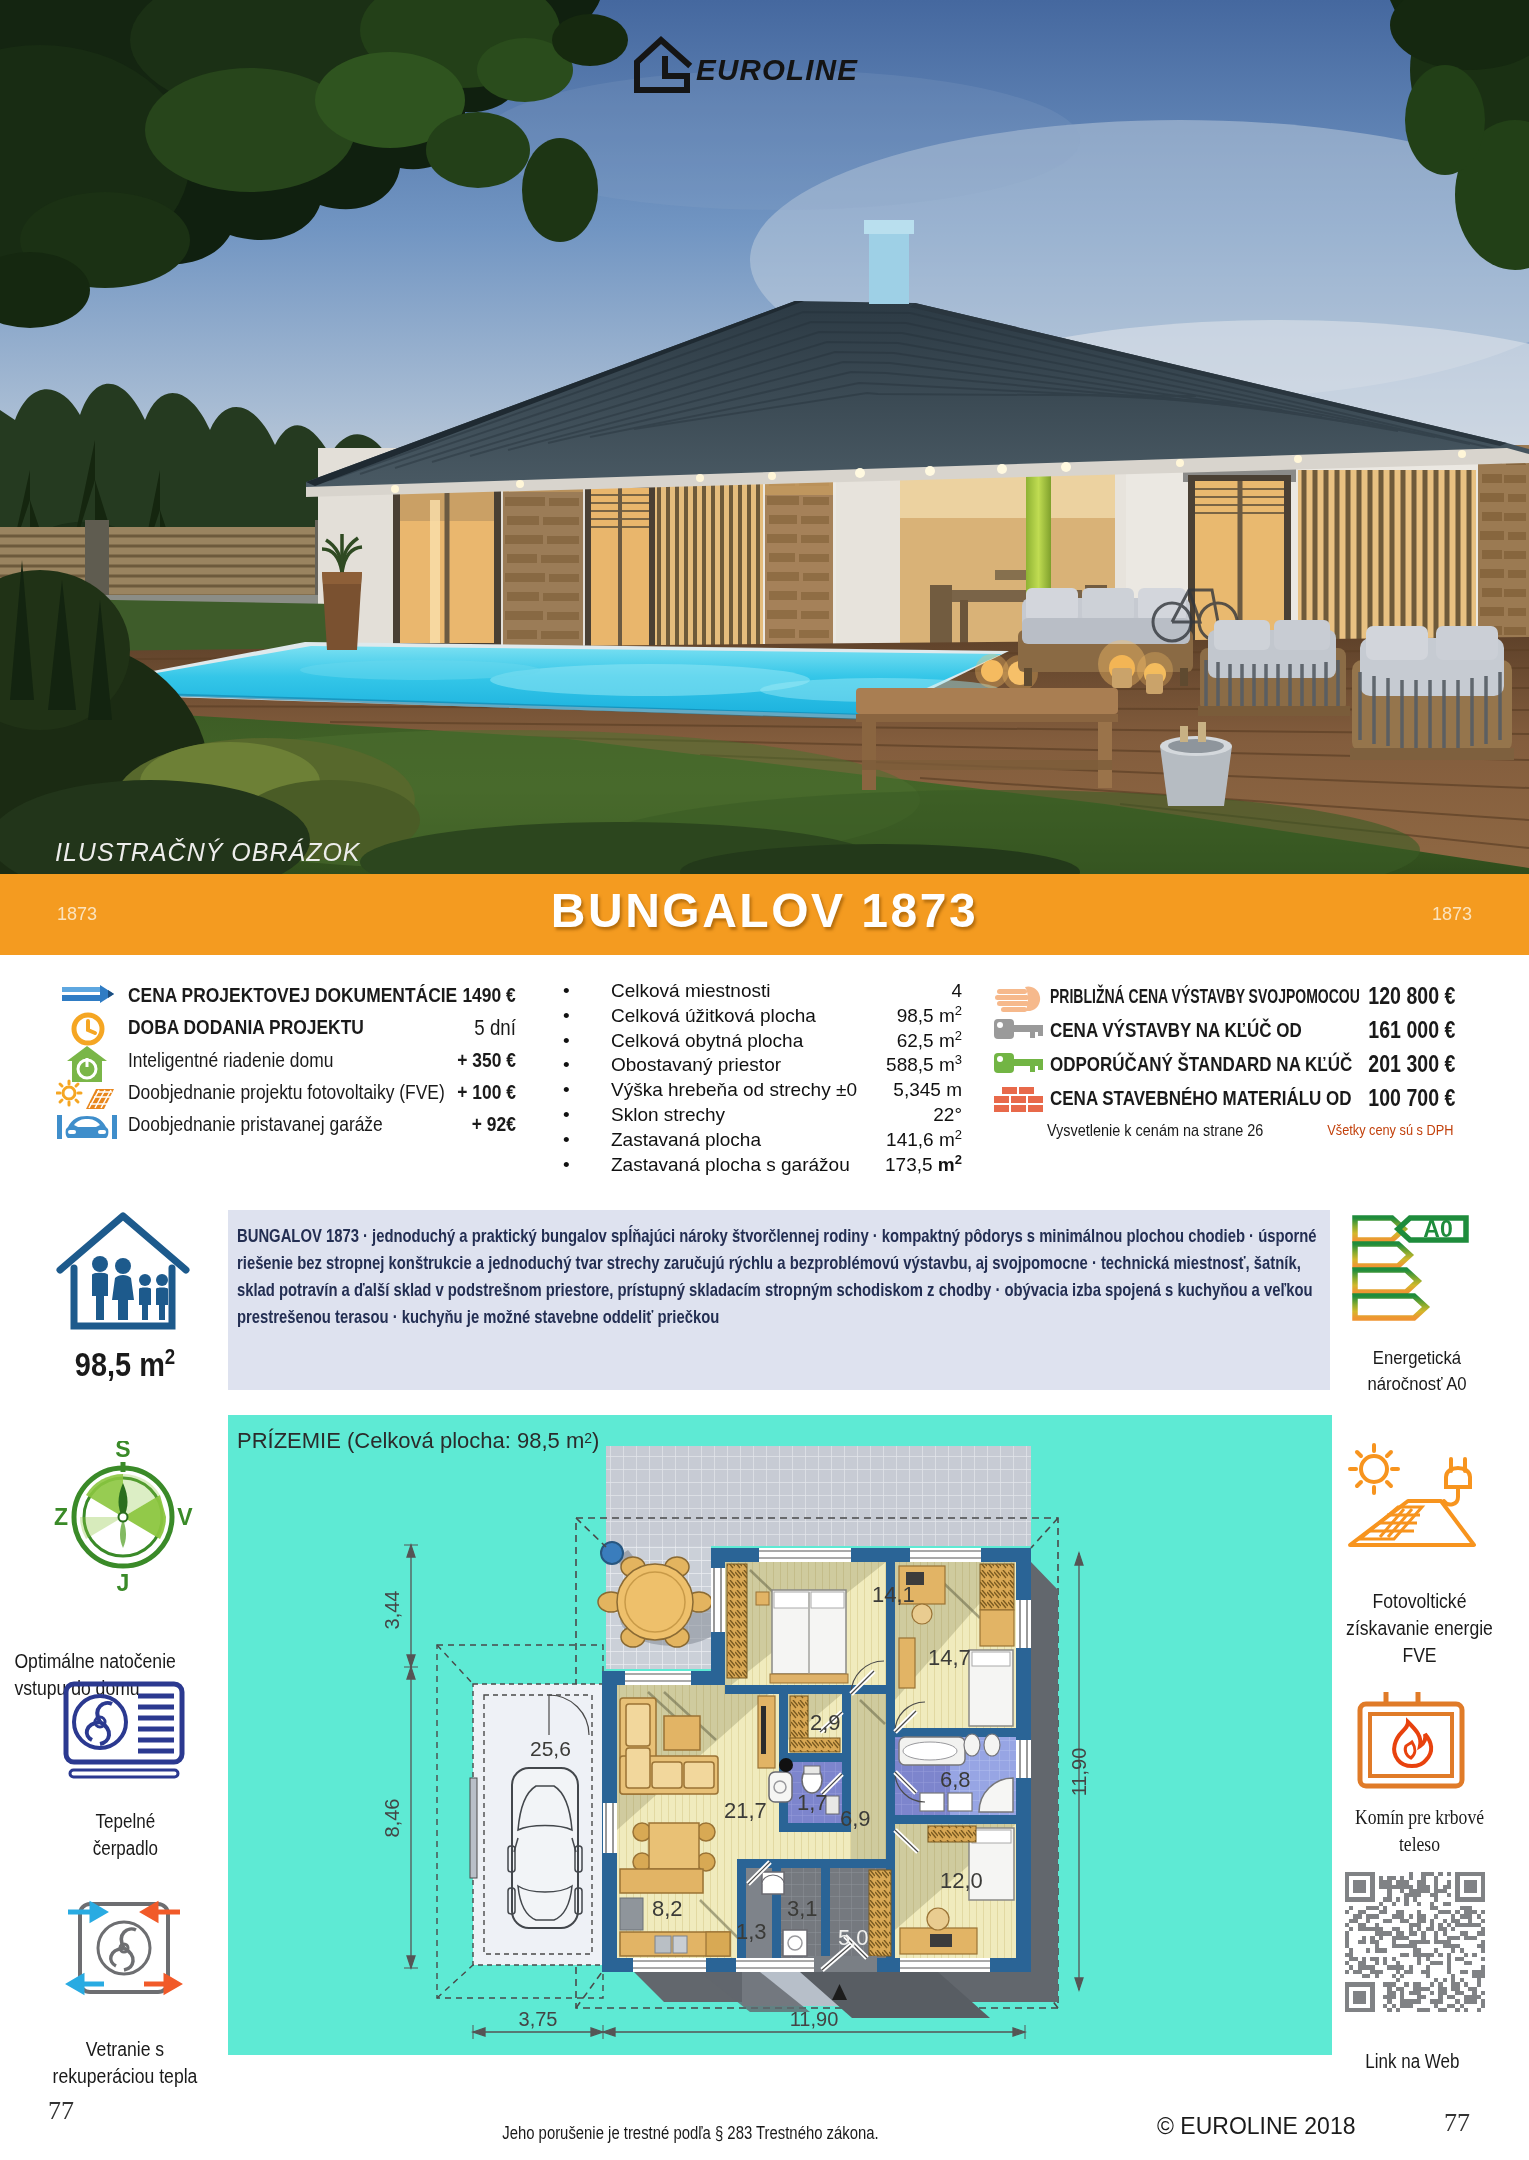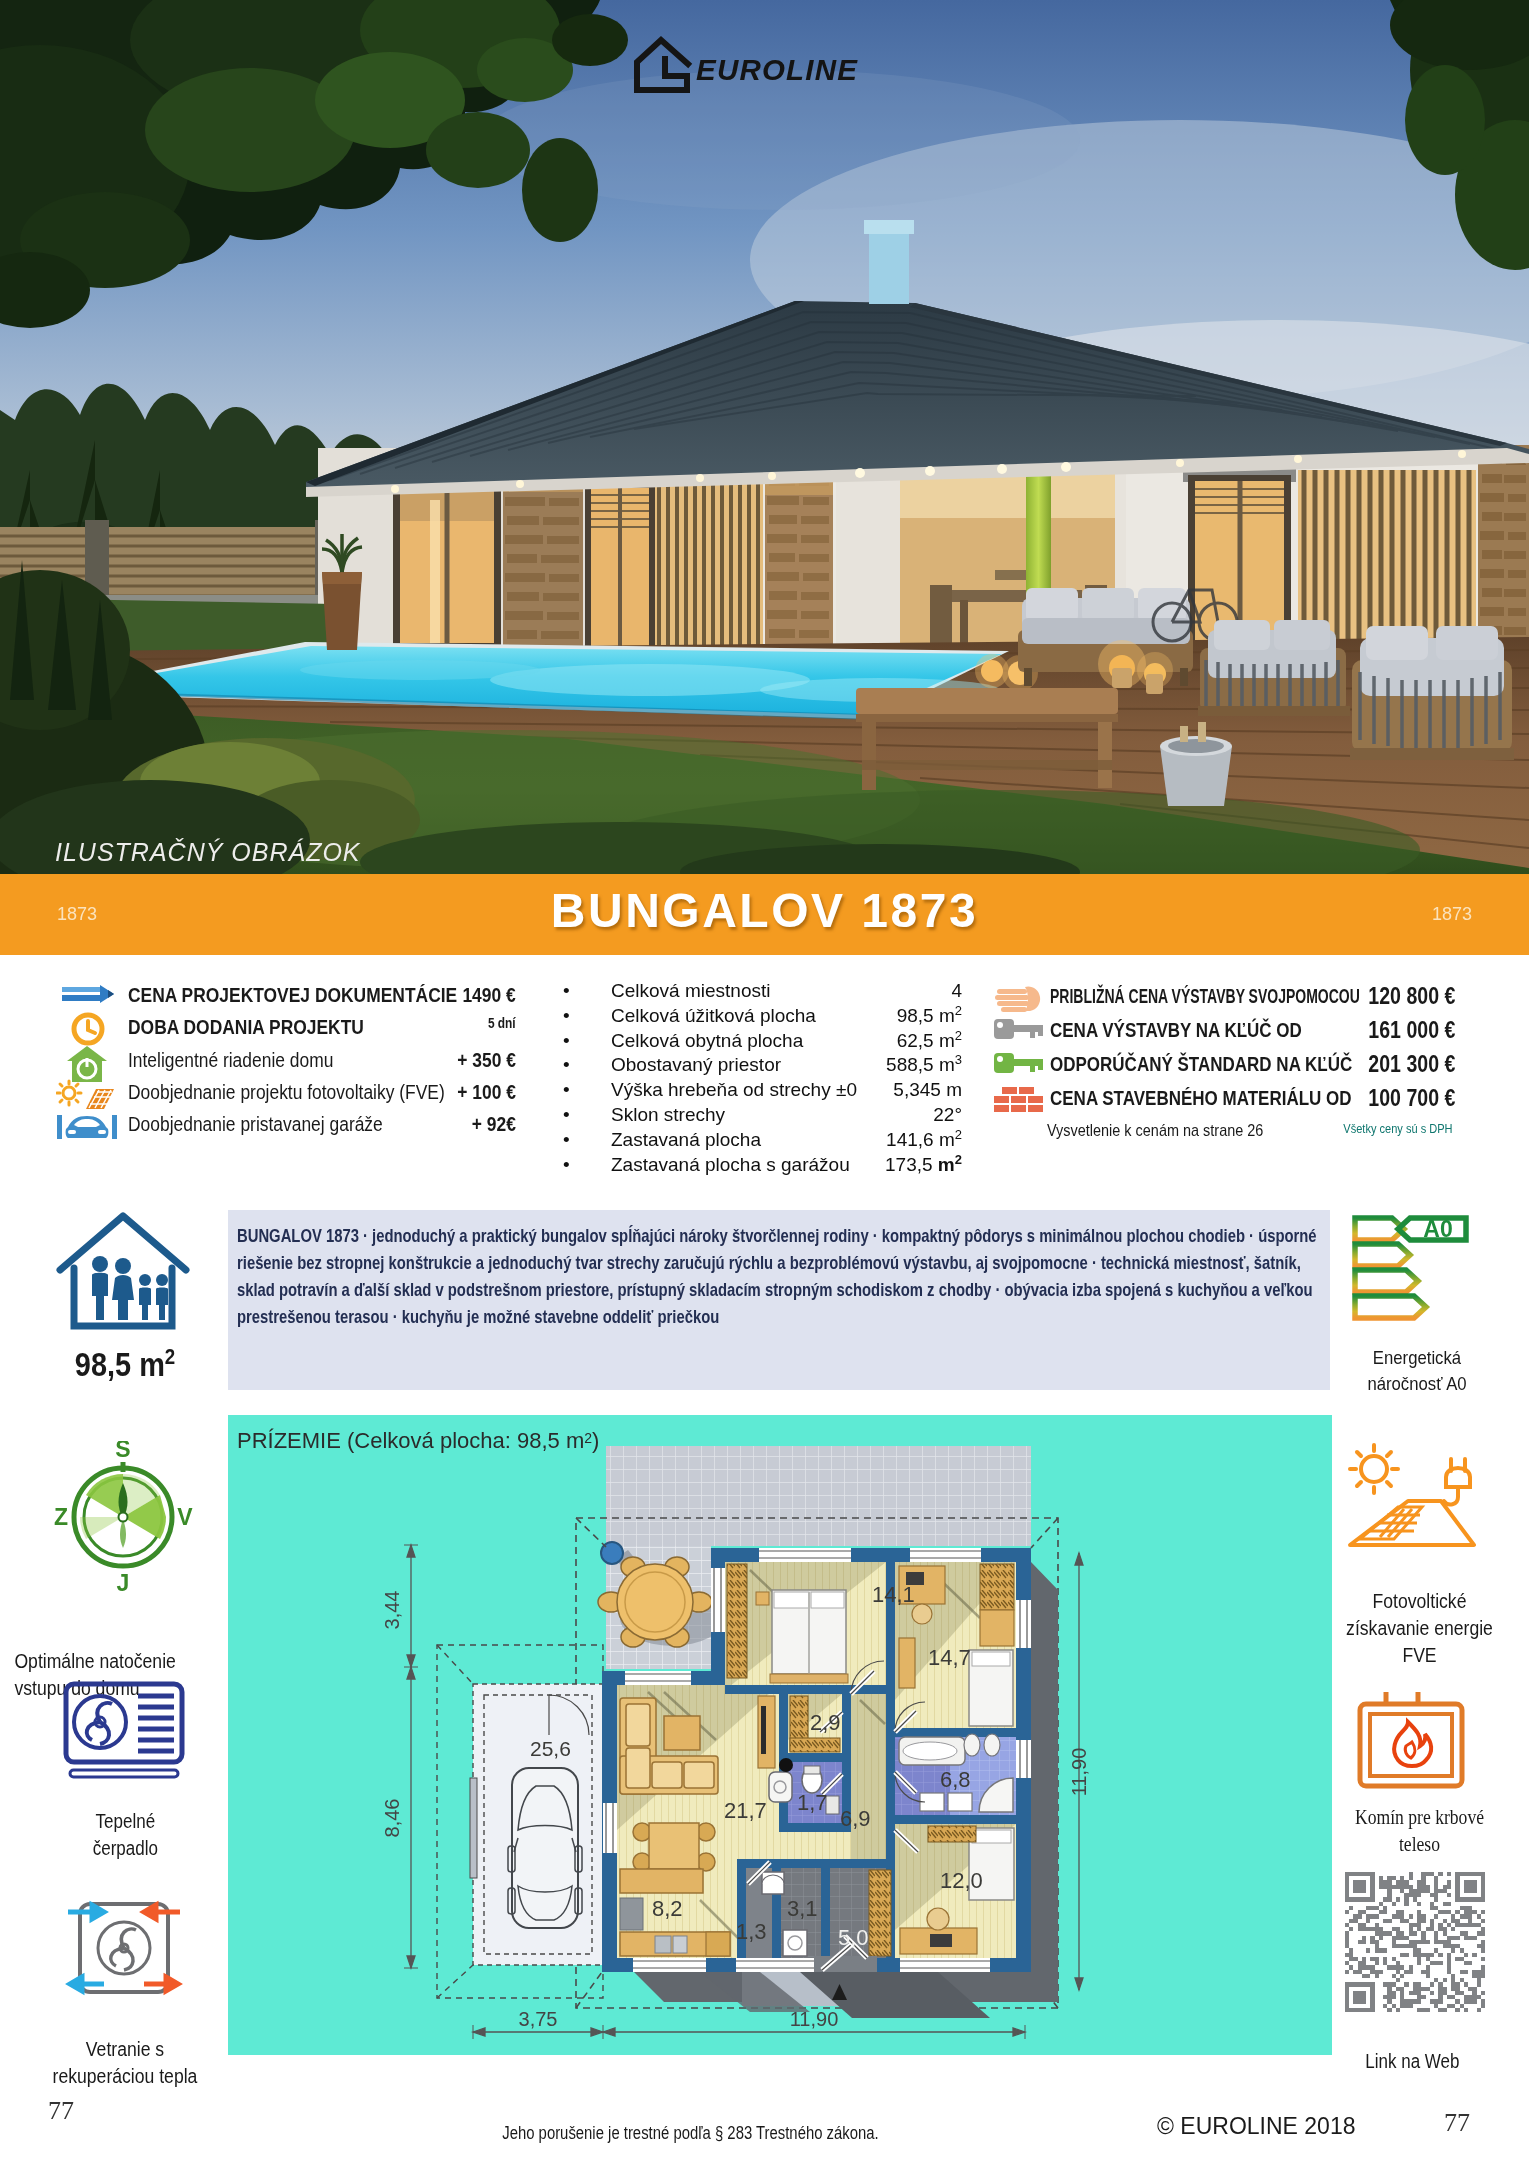--- a/index.html
+++ b/index.html
@@ -491,21 +491,21 @@
     <polygon points="48,7 54,11 48,15" fill="#1b4e80"></polygon>
   </svg>
   <div class="abs" style="left:128px;top:28px;font-size:20.5px;font-weight:bold;color:#1a1a1a;"><span class="cond">CENA PROJEKTOVEJ DOKUMENTÁCIE</span></div>
   <div class="abs" style="right:1013px;top:28px;font-size:20.5px;font-weight:bold;color:#1a1a1a;"><span class="condr">1490 €</span></div>
 
   <svg class="abs" style="left:70px;top:56px;" width="36" height="36" viewBox="0 0 36 36">
     <circle cx="18" cy="18" r="14" fill="none" stroke="#f5a623" stroke-width="5"></circle>
     <path d="M18,10 L18,19 L25,22" fill="none" stroke="#f5a623" stroke-width="4" stroke-linecap="round"></path>
   </svg>
   <div class="abs" style="left:128px;top:60px;font-size:20.5px;font-weight:bold;color:#1a1a1a;"><span class="cond">DOBA DODANIA PROJEKTU</span></div>
-  <div class="abs" style="right:1013px;top:60px;font-size:14px;font-weight:bold;color:#1a1a1a;"><span class="condr">5 dní</span></div>
+  <div class="abs" style="right:1013px;top:60px;font-size:22px;font-weight:normal;color:#1a1a1a;"><span class="condr">5 dní</span></div>
 
   <svg class="abs" style="left:66px;top:90px;" width="42" height="38" viewBox="0 0 42 38">
     <polygon points="21,1 41,16 36,16 36,37 6,37 6,16 1,16" fill="#7ab648"></polygon>
     <circle cx="21" cy="24" r="9" fill="none" stroke="#fff" stroke-width="3"></circle>
     <line x1="21" y1="13" x2="21" y2="22" stroke="#fff" stroke-width="3"></line>
   </svg>
   <div class="abs" style="left:128px;top:93px;font-size:20.5px;color:#1a1a1a;"><span class="cond">Inteligentné riadenie domu</span></div>
   <div class="abs" style="right:1013px;top:93px;font-size:20.5px;font-weight:bold;color:#1a1a1a;"><span class="condr">+ 350 €</span></div>
 
   <svg class="abs" style="left:56px;top:124px;" width="60" height="36" viewBox="0 0 60 36">
@@ -618,21 +618,21 @@
         <rect x="19" y="11" width="15" height="7"></rect>
         <rect x="36" y="11" width="15" height="7"></rect>
       <rect x="2" y="20" width="15" height="7"></rect>
         <rect x="19" y="20" width="15" height="7"></rect>
         <rect x="36" y="20" width="15" height="7"></rect>
     </g>
   </svg>
   <div class="abs" style="left:1050px;top:132px;font-size:20px;font-weight:bold;color:#1a1a1a;"><span class="cond">CENA STAVEBNÉHO MATERIÁLU OD</span></div>
   <div class="abs" style="right:74px;top:130px;font-size:23px;font-weight:bold;color:#1a1a1a;"><span class="condr">100 700 €</span></div>
   <div class="abs" style="left:1047px;top:166px;font-size:17px;color:#1a1a1a;"><span class="cond">Vysvetlenie k cenám na strane 26</span></div>
-  <div class="abs" style="right:76px;top:166px;font-size:13px;color:#0f766e;"><span class="condr">Všetky ceny sú s DPH</span></div>
+  <div class="abs" style="right:76px;top:166px;font-size:15px;color:#c2410c;"><span class="condr">Všetky ceny sú s DPH</span></div>
 </div>
 
 <div id="desc" class="abs" style="left:0;top:1205px;width:1529px;height:210px;">
 
   <svg class="abs" style="left:52px;top:3px;" width="142" height="122" viewBox="0 0 142 122">
     <path d="M8,62 L71,8 L134,62" fill="none" stroke="#1d5a8c" stroke-width="7" stroke-linecap="round" stroke-linejoin="round"></path>
     <path d="M22,60 L22,118 L120,118 L120,60" fill="none" stroke="#1d5a8c" stroke-width="7" stroke-linecap="round"></path>
     <g fill="#1d5a8c">
       <circle cx="48" cy="56" r="8"></circle>
       <path d="M40,67 C40,64 56,64 56,67 L56,88 L52,88 L52,112 L44,112 L44,88 L40,88 Z"></path>

